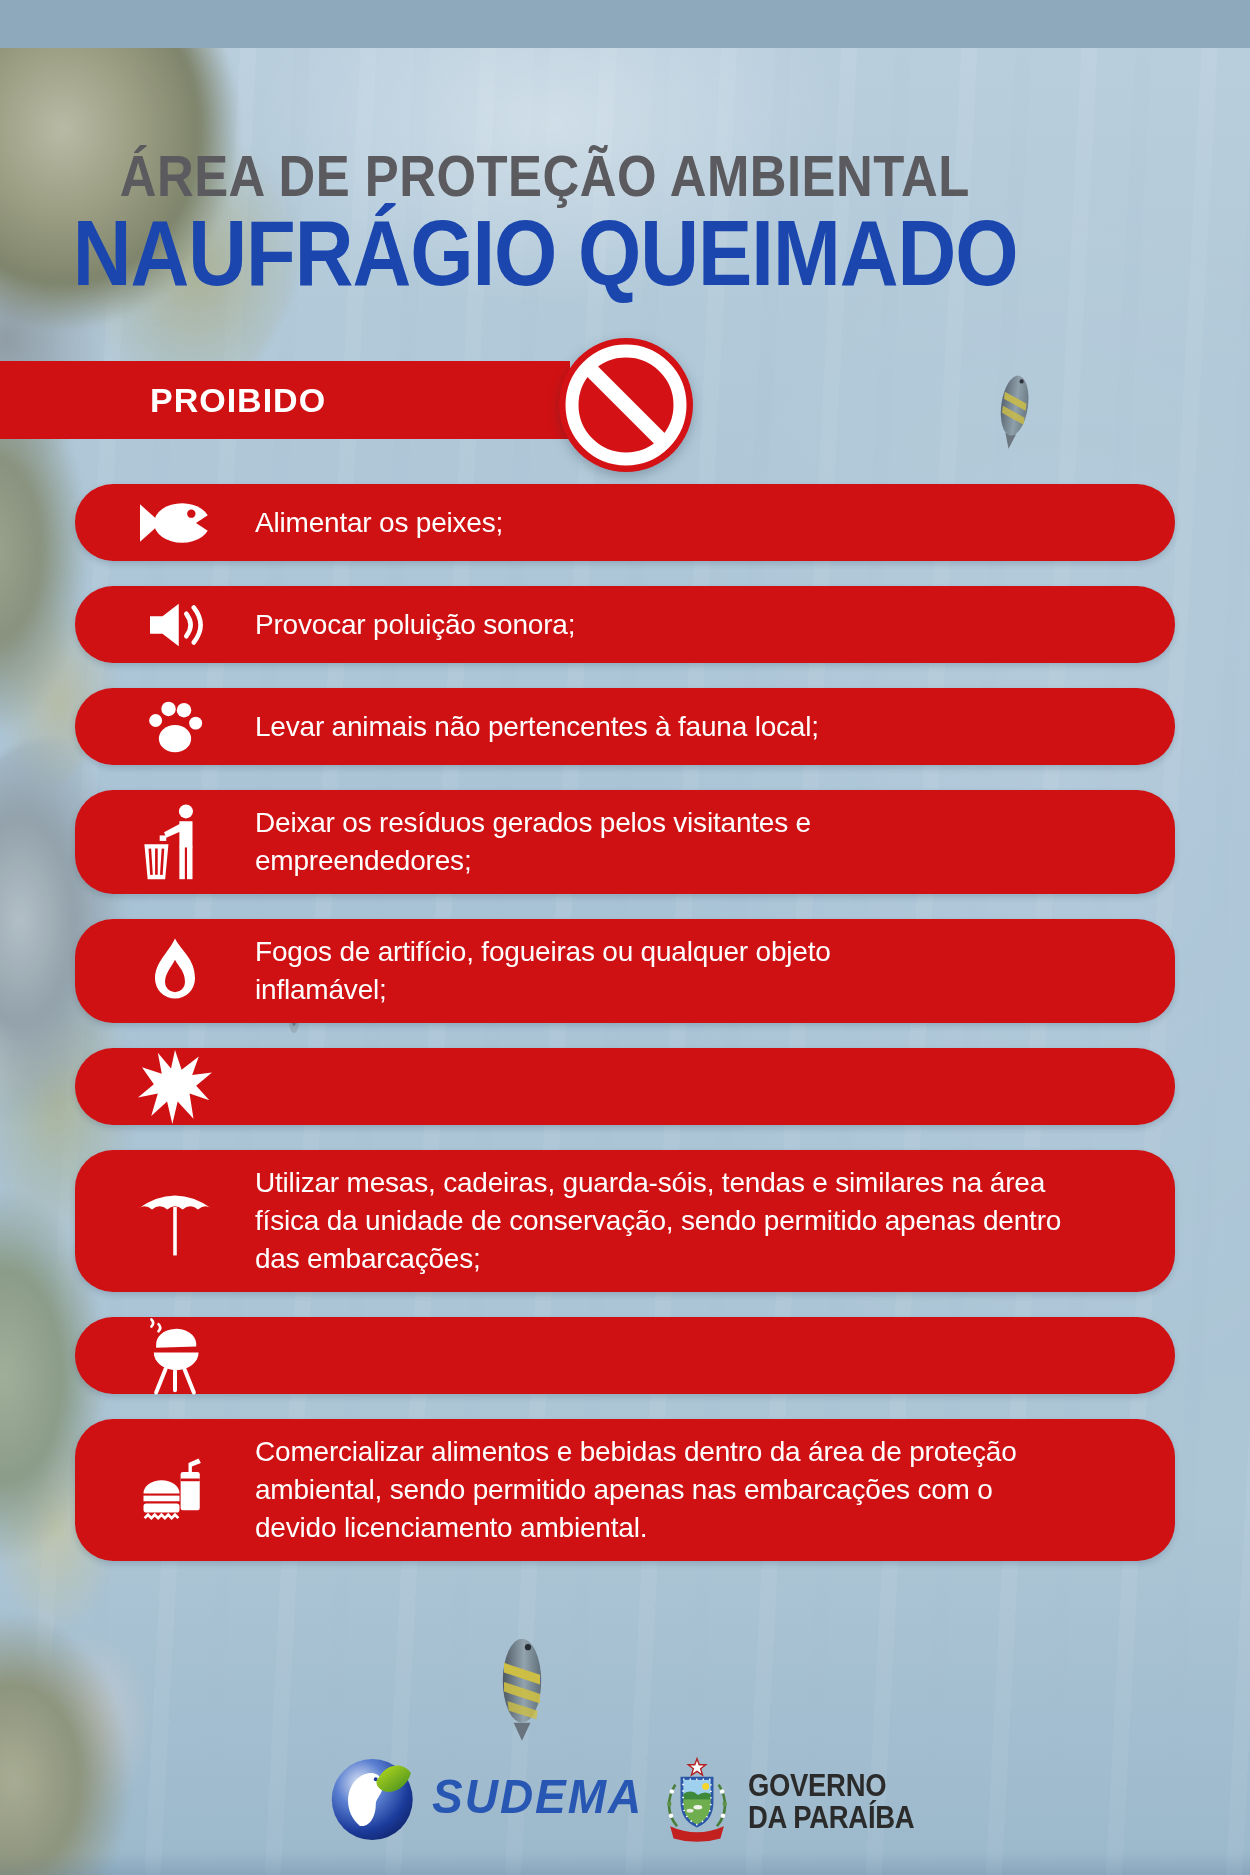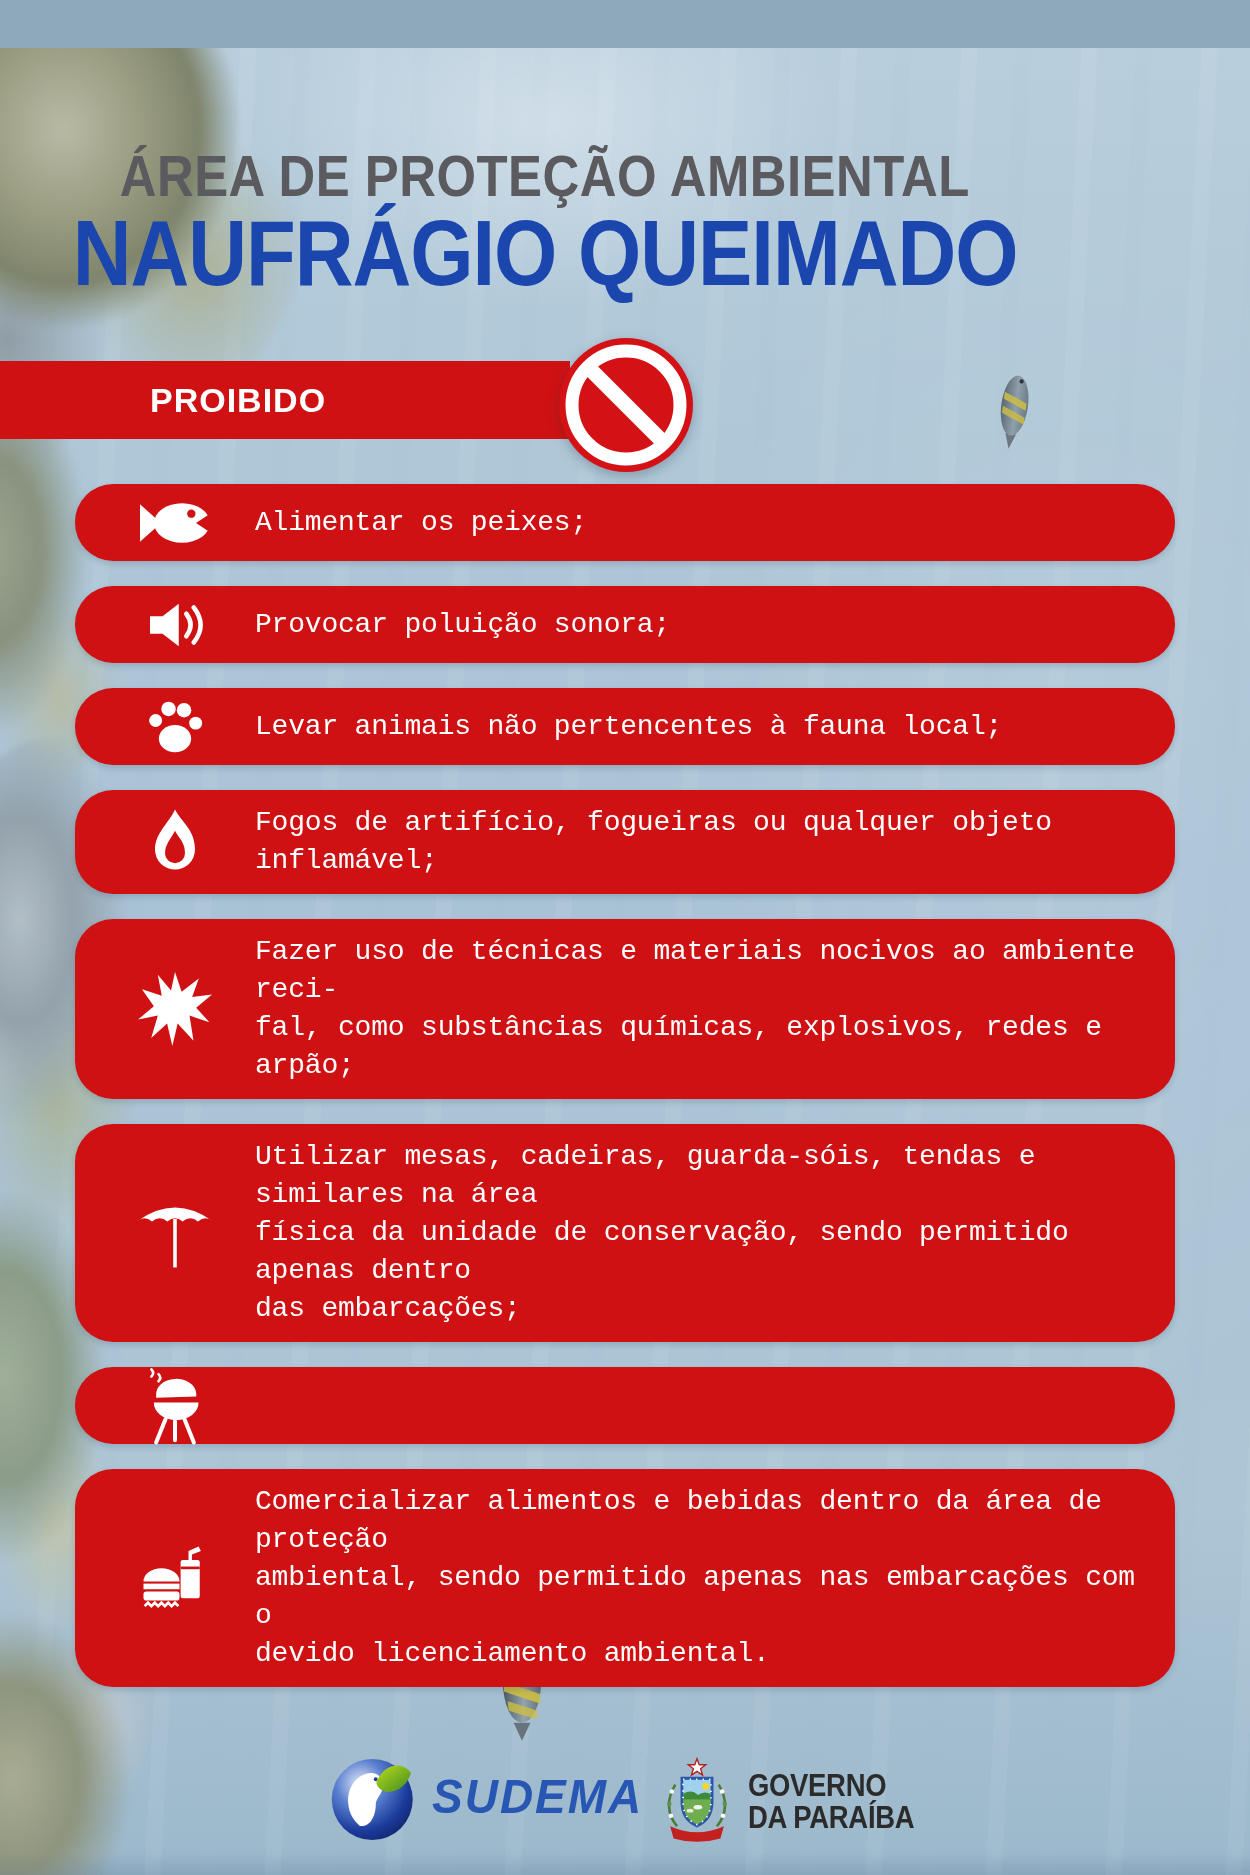--- a/index.html
+++ b/index.html
@@ -49,21 +49,21 @@
   .banner{position:absolute;left:0;top:313px;width:570px;height:78px;background:#d01113;
     display:flex;align-items:center;padding-left:150px;box-sizing:border-box;}
   .banner-label{color:#fff;font-size:34px;font-weight:700;letter-spacing:1px;}
   .no-sign{position:absolute;left:556px;top:287px;width:140px;height:140px;
     filter:drop-shadow(0 4px 6px rgba(25,45,65,.28));}
   
   .pill-list{position:absolute;left:75px;top:436px;width:1100px;display:flex;flex-direction:column;gap:25px;
     list-style:none;margin:0;padding:0;}
   .pill{position:relative;background:#d01113;border-radius:38px;min-height:77px;box-sizing:border-box;
     padding:14px 28px 14px 180px;display:flex;align-items:center;
-    box-shadow:0 3px 6px rgba(30,50,70,.18);font-family:Liberation Mono, monospace;}
+    box-shadow:0 3px 6px rgba(30,50,70,.18);}
   .pill-icon{position:absolute;left:52px;top:50%;transform:translateY(-50%);
     width:96px;display:flex;align-items:center;justify-content:center;}
   .pill-text{color:#fff;font-size:28px;line-height:38px;font-weight:500;letter-spacing:-.2px;
     white-space:pre-line;}
   
   .footer{position:absolute;left:0;top:1694px;width:1250px;height:110px;}
   .sudema{position:absolute;left:330px;top:8px;display:flex;align-items:center;}
   .sudema-wordmark{font-size:46px;font-weight:700;font-style:italic;color:#2857b3;
     letter-spacing:2px;margin-left:14px;transform:scaleY(1.05);}
   .gov{position:absolute;left:658px;top:14px;display:flex;align-items:center;}
@@ -161,40 +161,54 @@
           <circle cx="9" cy="19" r="5" fill="#fff"></circle>
           <circle cx="19" cy="10" r="5.6" fill="#fff"></circle>
           <circle cx="31" cy="11" r="5.6" fill="#fff"></circle>
           <circle cx="40" cy="21" r="5" fill="#fff"></circle>
           <ellipse cx="24" cy="33" rx="12.5" ry="10.5" fill="#fff"></ellipse>
         </svg>
       </span>
       <span class="pill-text">Levar animais não pertencentes à fauna local;</span>
     </li>
 
+    <li class="pill">
+      <span class="pill-icon">
+        <svg width="70" height="80" viewBox="0 0 64 72">
+          <circle cx="42" cy="8" r="6.4" fill="#fff"></circle>
+          <path d="M36 17 h12 v24 h-12 z" fill="#fff"></path>
+          <path d="M37 19 L22 27 l2 5 L38 26 Z" fill="#fff"></path>
+          <rect x="36" y="40" width="5" height="30" fill="#fff"></rect>
+          <rect x="43" y="40" width="5" height="30" fill="#fff"></rect>
+          <rect x="18" y="30" width="6" height="5" fill="#fff"></rect>
+          <path d="M4 38 h22 l-3 32 h-16 z" fill="#fff"></path>
+          <path d="M9 42 l1.5 24 M15 42 l0 24 M21 42 l-1.5 24" stroke="#d01113" stroke-width="2.4" fill="none"></path>
+        </svg>
+      </span>
+      <span class="pill-text">Deixar os resíduos gerados pelos visitantes e
+empreendedores;</span>
+    </li>
 
     <li class="pill">
       <span class="pill-icon">
         <svg width="60" height="70" viewBox="0 0 48 56">
           <path d="M24 2 C29 12 40 18 40 34 A16 16 0 0 1 8 34 C8 21 19 13 24 2 Z" fill="#fff"></path>
           <path d="M24 19 C27 25 32 28 32 37 A8 8 0 0 1 16 37 C16 30 21 25 24 19 Z" fill="#d01113"></path>
         </svg>
       </span>
       <span class="pill-text">Fogos de artifício, fogueiras ou qualquer objeto
 inflamável;</span>
     </li>
 
     <li class="pill">
       <span class="pill-icon">
         <svg width="74" height="74" viewBox="0 0 56 56">
           <polygon fill="#fff" points="28,0 33,15 46,5 41,19 56,17 44,27 54,38 39,33 42,52 30,39 26,56 22,39 10,50 15,33 0,36 12,26 3,13 18,18 15,2 25,14"></polygon>
         </svg>
       </span>
-      <span class="pill-text">Fazer uso de técnicas e materiais nocivos ao ambiente reci-
-fal, como substâncias químicas, explosivos, redes e arpão;</span>
     </li>
 
     <li class="pill">
       <span class="pill-icon">
         <svg width="84" height="74" viewBox="0 0 64 58">
           <path d="M2 20 Q32 -2 62 20 Q56 15 50 20 Q44 15 38 20 Q32 15 26 20 Q20 15 14 20 Q8 15 2 20 Z" fill="#fff"></path>
           <rect x="30.6" y="18" width="2.8" height="38" fill="#fff"></rect>
         </svg>
       </span>
       <span class="pill-text">Utilizar mesas, cadeiras, guarda-sóis, tendas e similares na área

